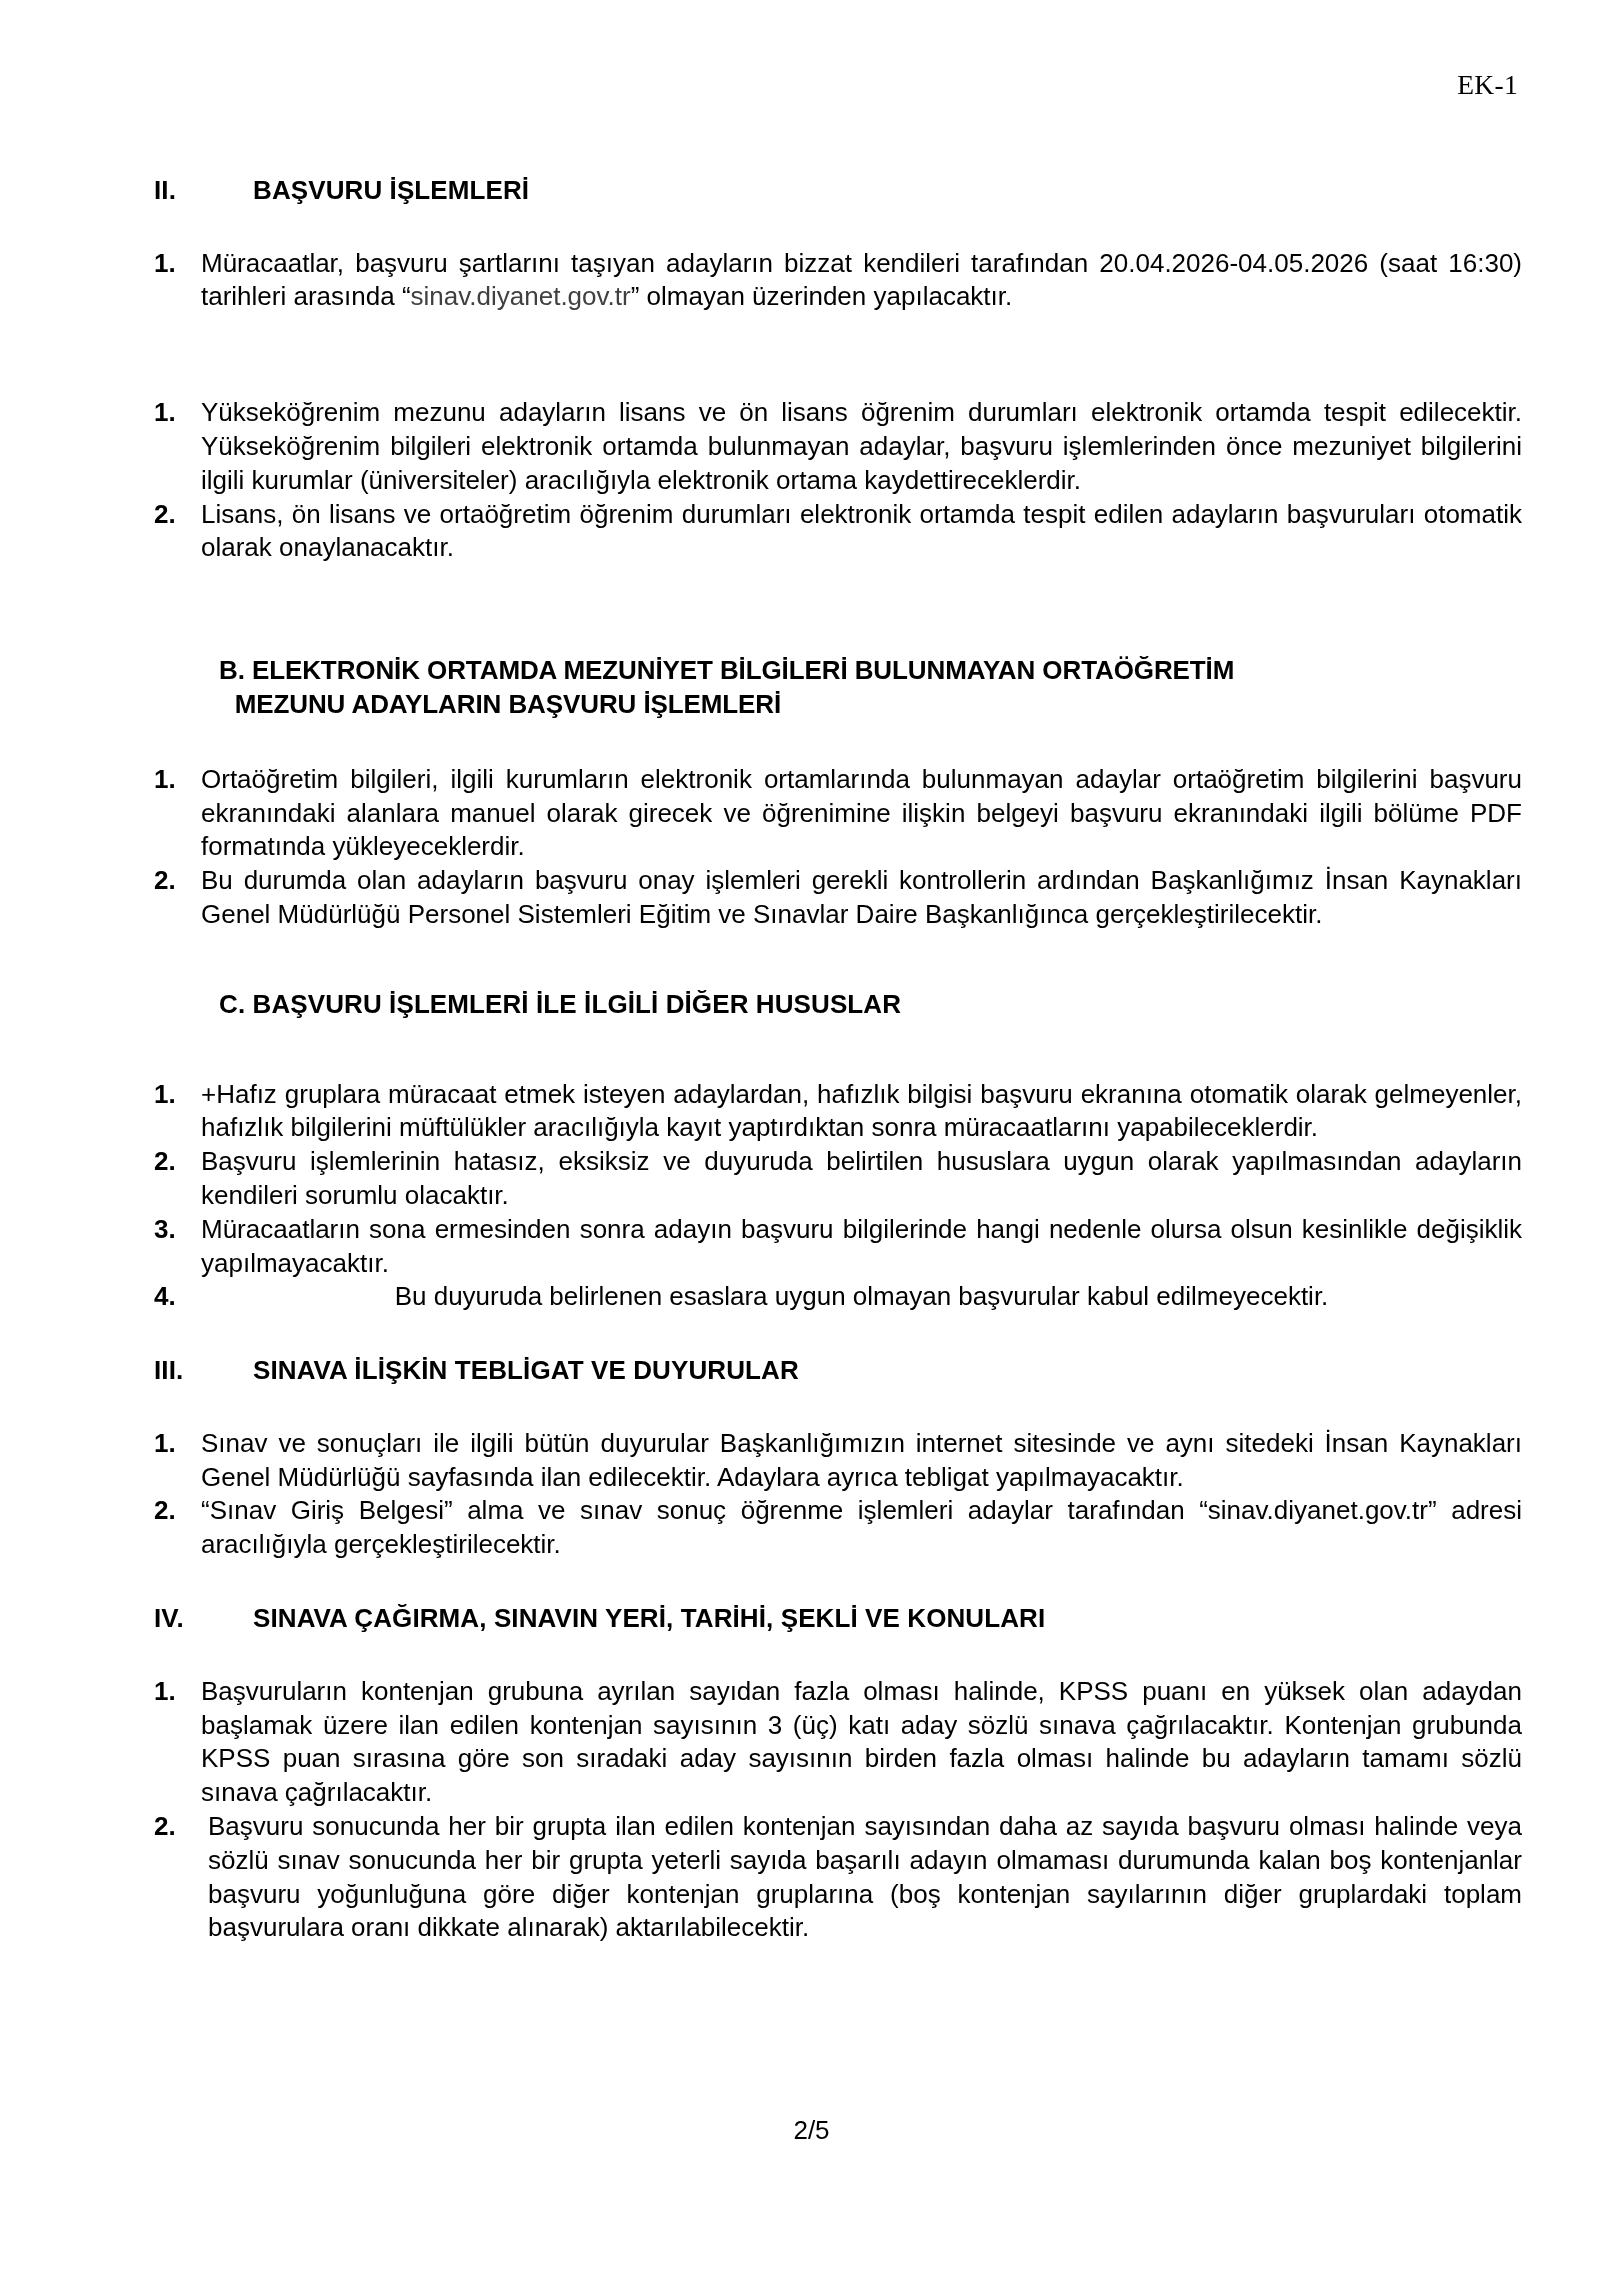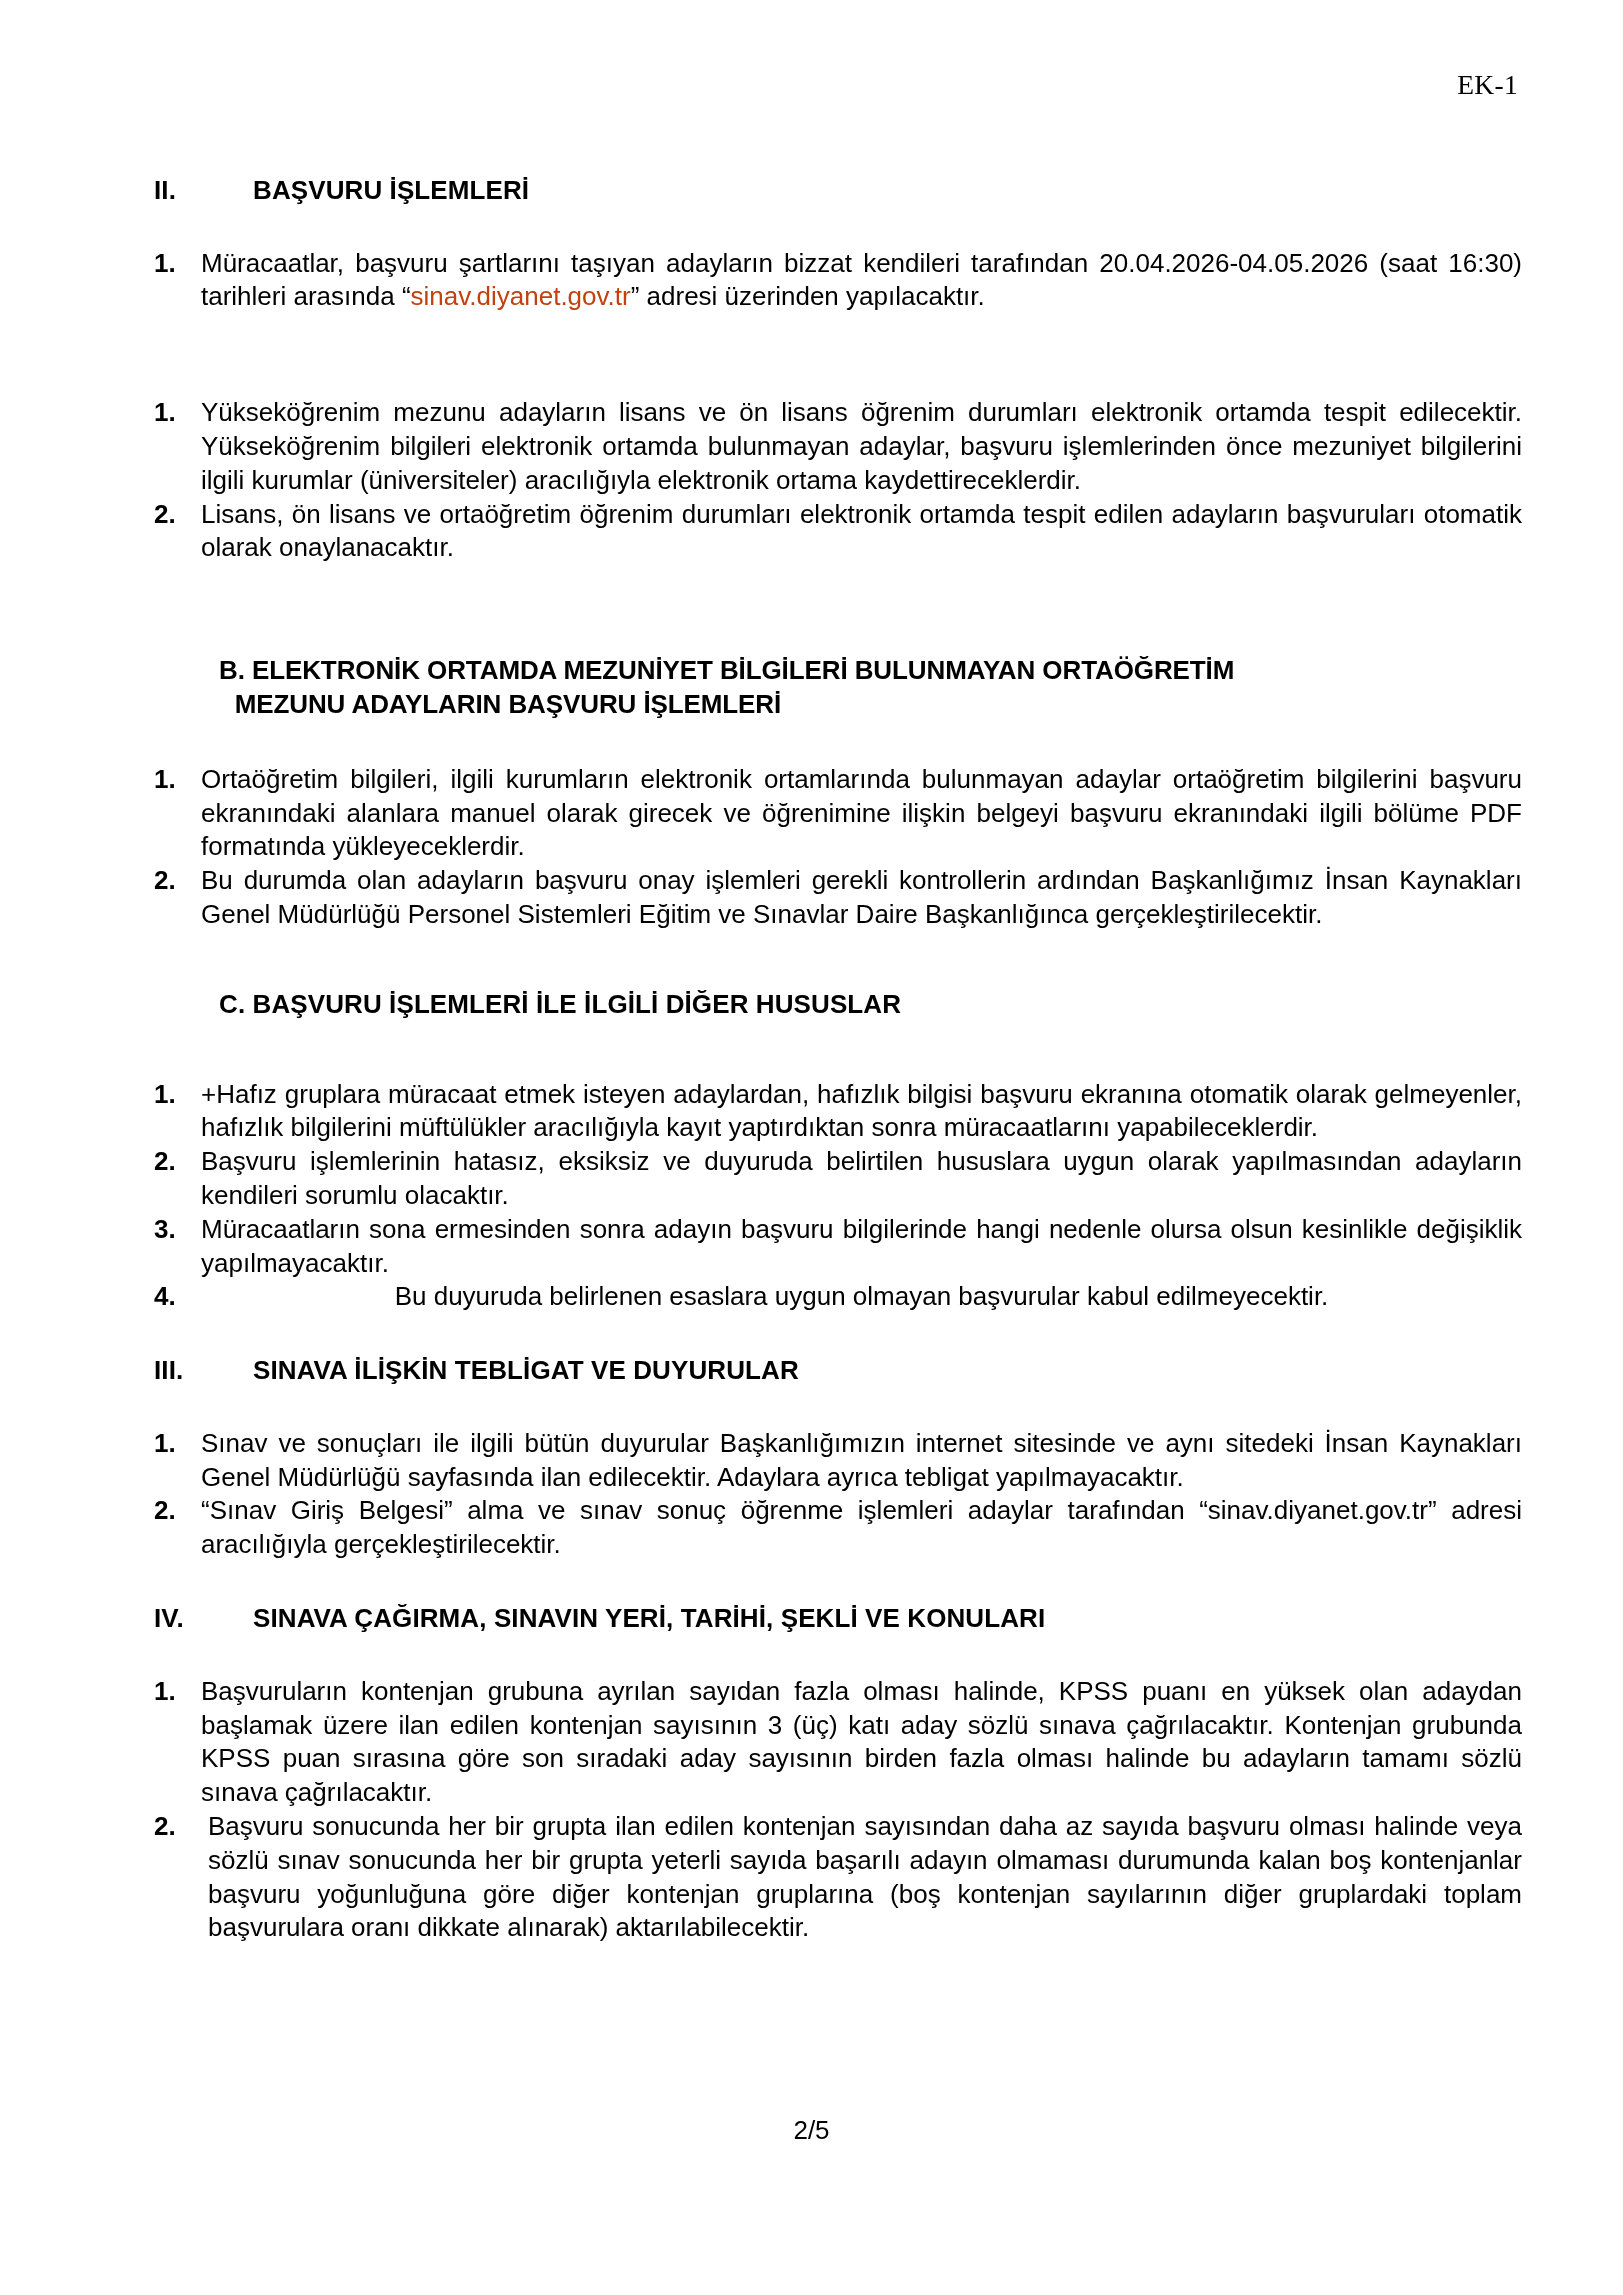--- a/index.html
+++ b/index.html
@@ -79,21 +79,21 @@
     font-size: 26px;
   }
   .li .body {
     flex: 1;
     text-align: justify;
     text-justify: inter-word;
   }
   .li .body.nojust { text-align: center; }
   .li.wide .marker { flex: 0 0 54px; width: 54px; }
 
-  .link { color: #c2410c; }
+  .link { color: #404040; }
   .gap-lg { height: 41px; }
   .gap-xl { height: 56px; }
 
   .footer {
     position: absolute;
     left: 0;
     right: 0;
     top: 2115px;
     text-align: center;
     font-size: 26px;
@@ -111,21 +111,21 @@
     <div class="sec-head">
       <span class="num">II.</span>
       <span class="txt">BAŞVURU İŞLEMLERİ</span>
     </div>
 
     <div class="gap-lg"></div>
 
     <div class="list">
       <div class="li">
         <span class="marker">1.</span>
-        <span class="body"><span>Müracaatlar, başvuru şartlarını taşıyan adayların bizzat kendileri tarafından 20.04.2026-04.05.2026 (saat 16:30) tarihleri arasında “</span><span class="link">sinav.diyanet.gov.tr</span><span>” adresi üzerinden yapılacaktır.</span></span>
+        <span class="body"><span>Müracaatlar, başvuru şartlarını taşıyan adayların bizzat kendileri tarafından 20.04.2026-04.05.2026 (saat 16:30) tarihleri arasında “</span><span class="link">sinav.diyanet.gov.tr</span><span>” olmayan üzerinden yapılacaktır.</span></span>
       </div>
     </div>
 
     <div class="gap-lg"></div>
 
     <div class="sub-head">
     </div>
 
     <div class="gap-lg"></div>
 

